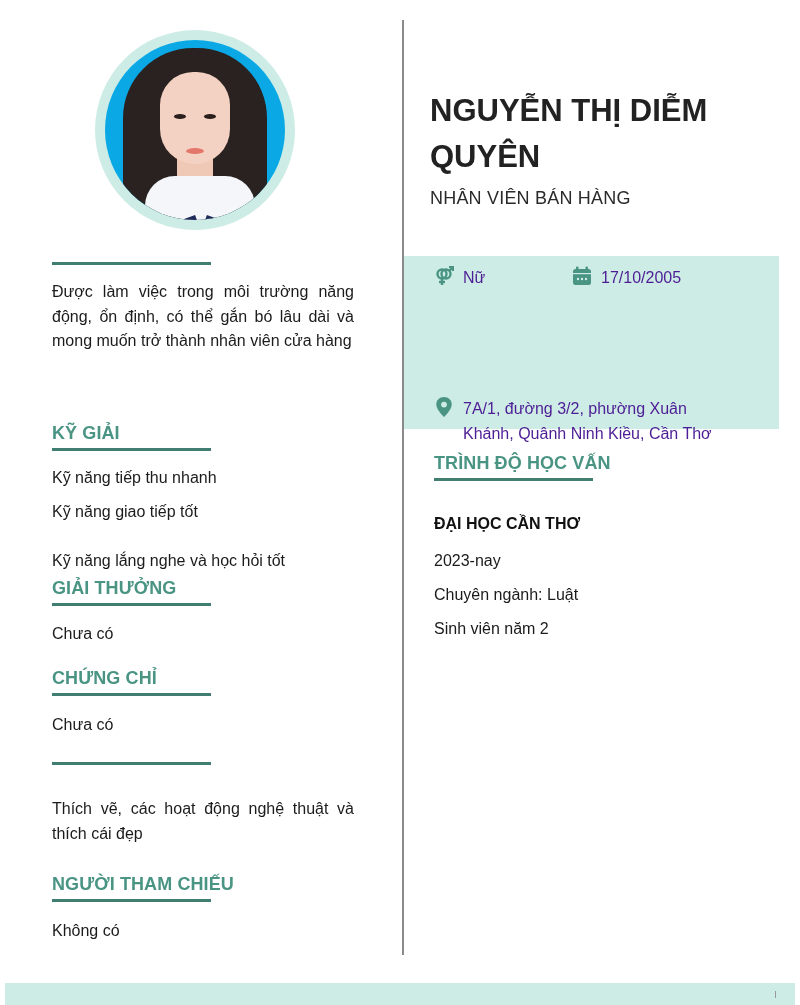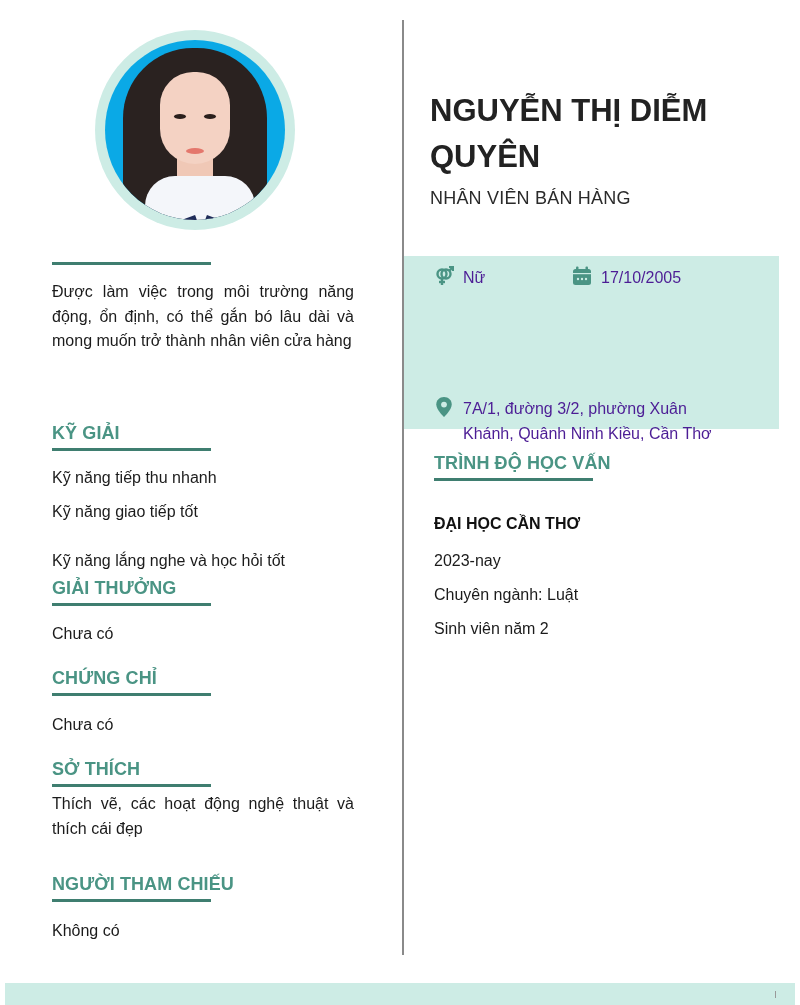--- a/index.html
+++ b/index.html
@@ -87,23 +87,22 @@
   <div class="item" style="margin-top:18px;">Chưa có</div>
 </div>
 
 <div class="section" style="top:667px;">
   <div class="sec-title">CHỨNG CHỈ</div>
   <div class="sec-line"></div>
   <div class="item" style="margin-top:19px;">Chưa có</div>
 </div>
 
 <div class="section" style="top:758px;">
-  <div class="sec-title">SỞ THÍCH</div>
   <div class="sec-line"></div>
-  <div class="para" style="margin-top:5px;">Thích vẽ, các hoạt động nghệ thuật và thích cái đẹp</div>
+  <div class="para" style="margin-top:32px;">Thích vẽ, các hoạt động nghệ thuật và thích cái đẹp</div>
 </div>
 
 <div class="section" style="top:873px;">
   <div class="sec-title">NGƯỜI THAM CHIẾU</div>
   <div class="sec-line"></div>
   <div class="item" style="margin-top:19px;">Không có</div>
 </div>
 
 <div class="name">NGUYỄN THỊ DIỄM QUYÊN</div>
 <div class="job">NHÂN VIÊN BÁN HÀNG</div>

